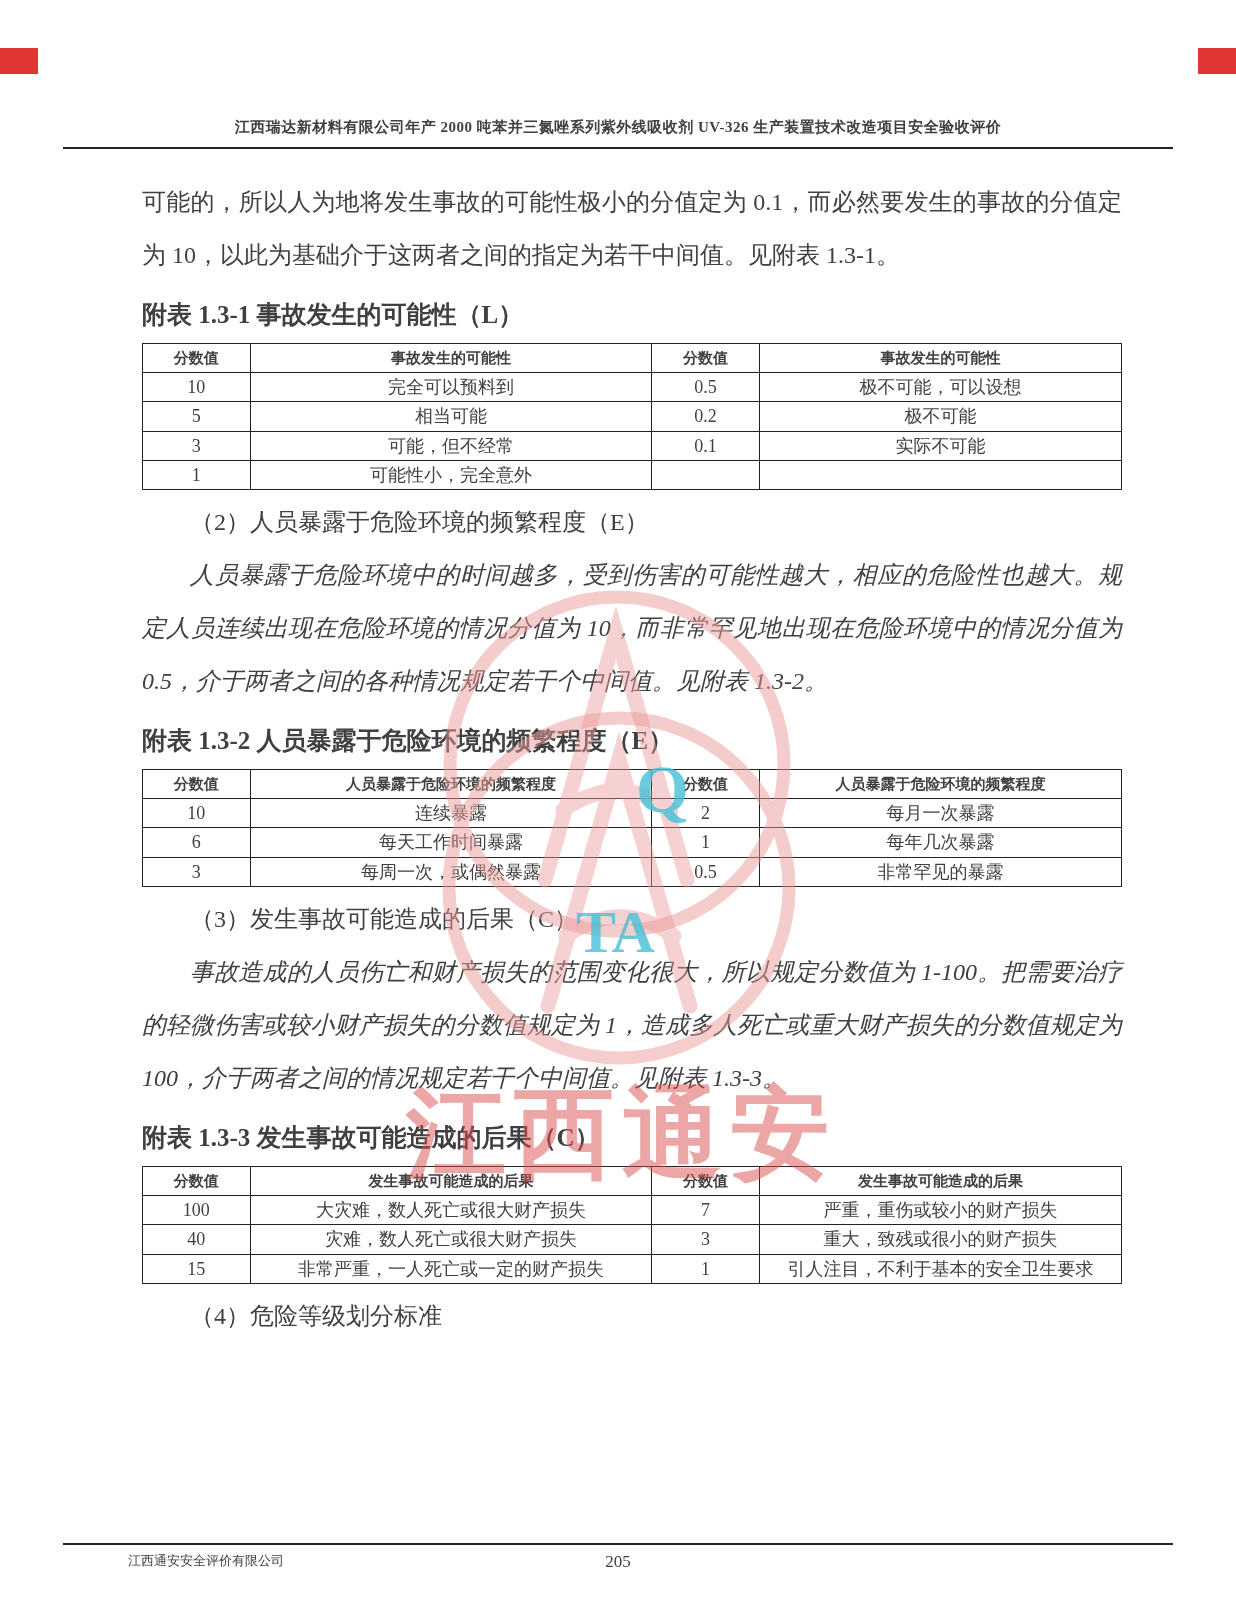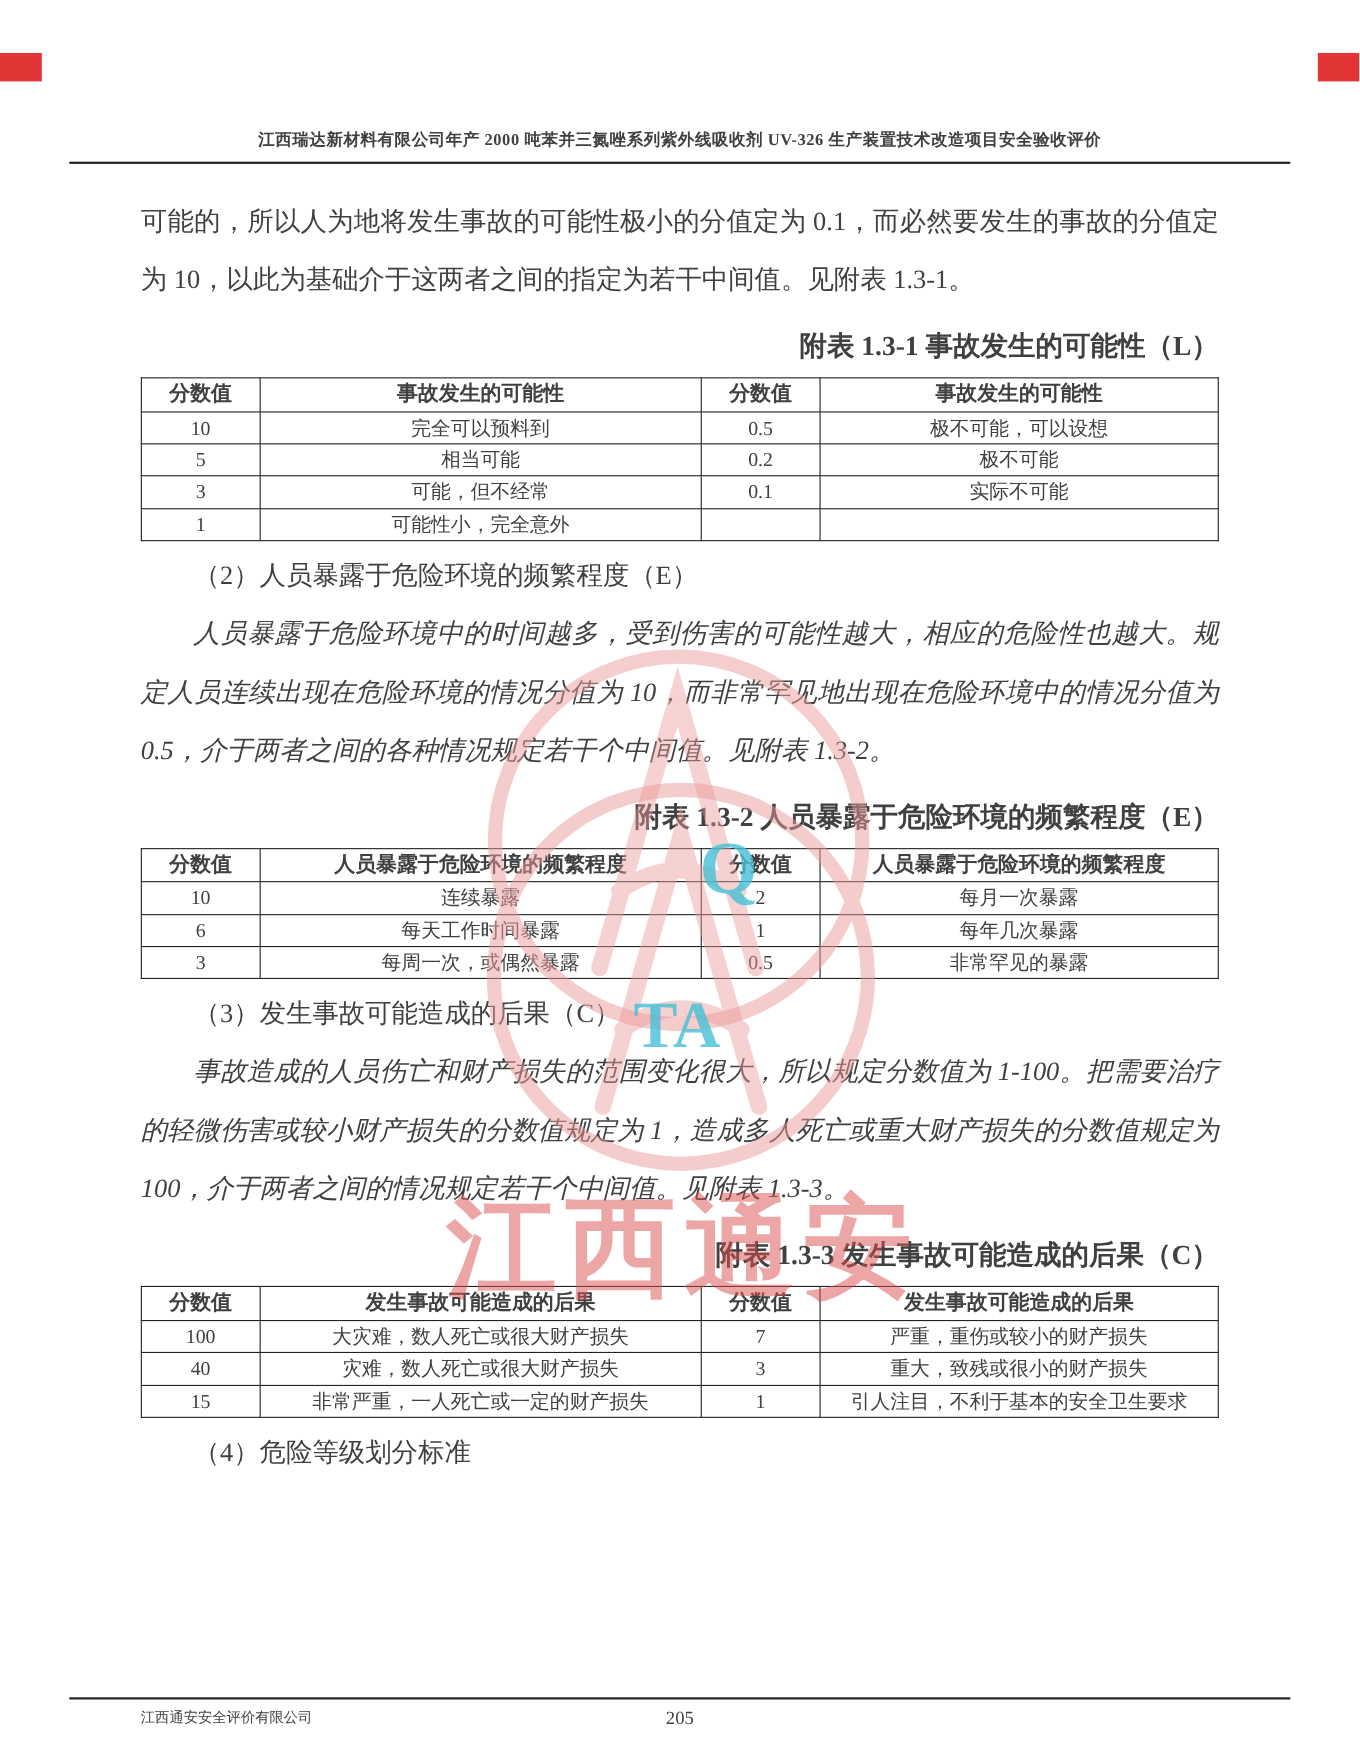--- a/index.html
+++ b/index.html
@@ -10,34 +10,34 @@
   .corner-mark { position:absolute; top:0; width:38px; height:26px; background:#e13434; }
   .corner-mark.left { left:0; }
   .corner-mark.right { right:0; }
 
   .header {
     position:absolute; top:70px; left:63px; width:1110px;
     text-align:center; font-size:15px; font-weight:bold; letter-spacing:.5px; z-index:1;
   }
   .header-rule { position:absolute; top:99px; left:63px; width:1110px; border-top:2px solid #222; z-index:1; }
 
-  .content { position:absolute; top:128px; left:128px; width:980px; z-index:1; }
+  .content { position:absolute; top:128px; left:142px; width:980px; z-index:1; }
 
   p.body { font-size:24px; line-height:53px; text-align:justify; margin:0; }
   .mt { margin-top:14px; }
   .indent { text-indent:2em;font-style:italic; }
   .sec { font-size:24px; line-height:53px; margin:6px 0 0; text-indent:2em; }
 
-  .tbl-title { font-size:25px; font-weight:bold; text-align:right; margin:16px 0 12px; }
+  .tbl-title { font-size:25px; font-weight:bold; text-align:left; margin:16px 0 12px; }
 
   table.doc-table { width:100%; border-collapse:collapse; font-size:18px; text-align:center; table-layout:fixed; }
   table.doc-table th, table.doc-table td {
     border:1px solid #222; padding:2px 4px; height:24px; line-height:1.35; overflow:hidden;
   }
-  table.doc-table th { font-size:19px; font-weight:bold; }
+  table.doc-table th { font-size:15px; font-weight:bold; }
   col.c-score { width:11%; } col.c-desc-a { width:41%; } col.c-desc-b { width:37%; }
 
   .footer-rule { position:absolute; top:1495px; left:63px; width:1110px; border-top:2px solid #222; z-index:1; }
   .footer-left { position:absolute; top:1504px; left:128px; font-size:13px; font-weight:normal; z-index:1; }
   .footer-page { position:absolute; top:1504px; left:0; width:100%; text-align:center; font-size:17px; z-index:1; }
 
   .watermark { position:absolute; top:0; left:0; z-index:2; pointer-events:none; }
 </style>
 </head>
 <body>

